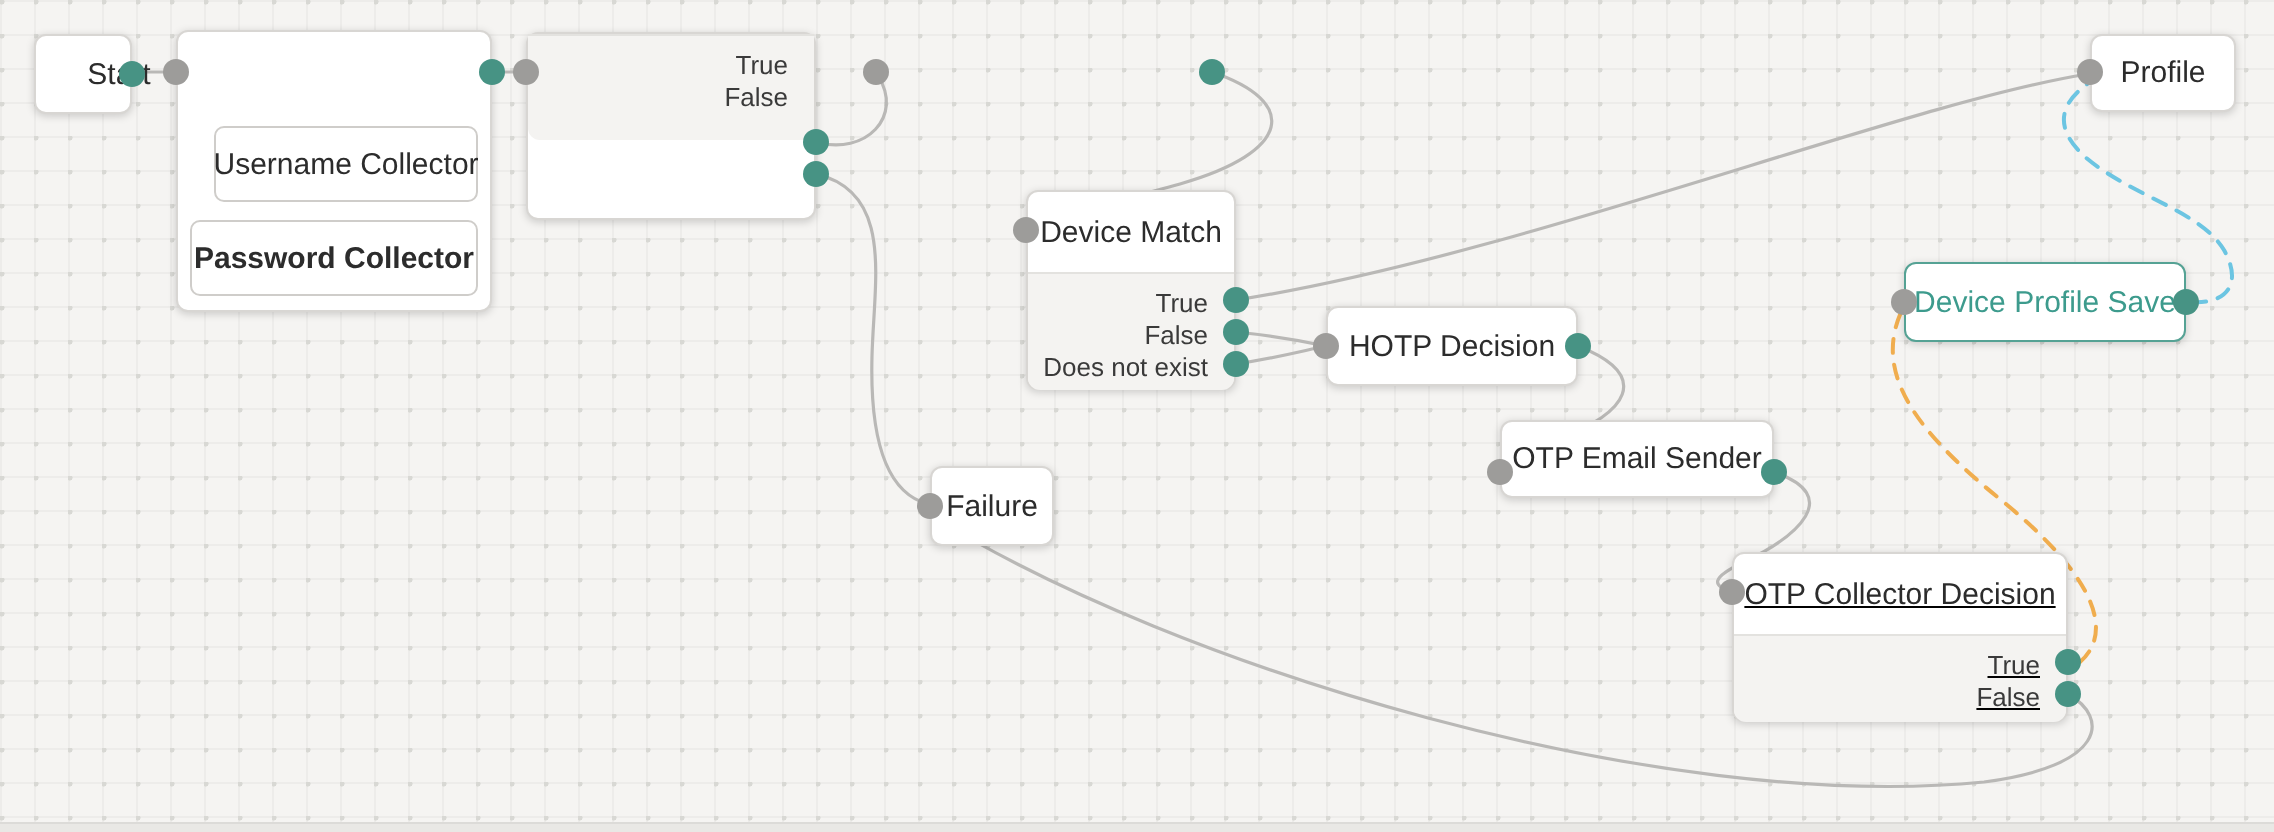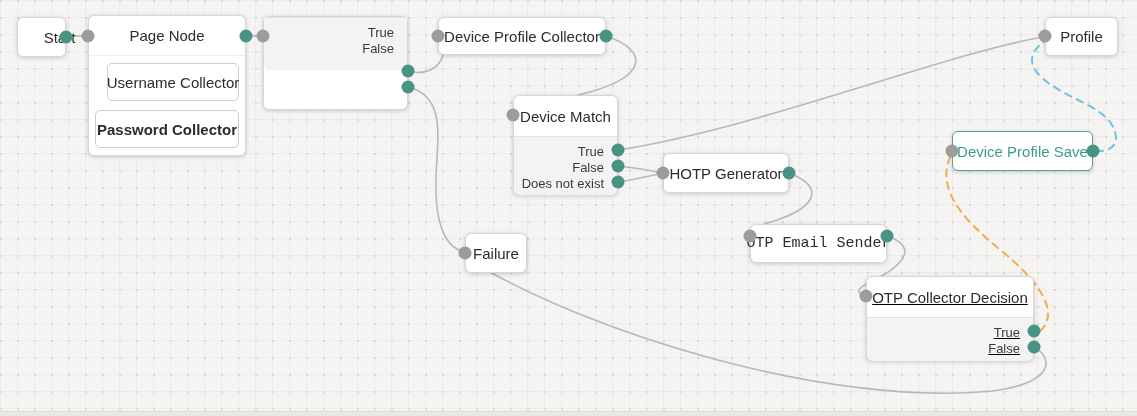--- a/index.html
+++ b/index.html
@@ -82,54 +82,50 @@
     <path class="link-solid" d="M 1034,347 C 1055,359 1053,383 992,391 C 830,407 588,334 466,258"></path>
     <path class="link-orange" d="M 1040,331 C 1056,317 1050,291 1003,252 C 958,216 935,186 952,153"></path>
     <path class="link-blue" d="M 1096,151 C 1112,152 1122,143 1112,125 C 1100,105 1065,98 1042,78 C 1025,62 1032,50 1045,41"></path>
   </svg>
 
   <div class="node simple" style="left:17px; top:17px; width:49px; height:40px;padding-left:36px;">
     <span>Start</span>
   </div>
 
   <div class="node" style="left:88px; top:15px; width:158px; height:141px;">
-    <div class="hdr" style="border-bottom:1px solid #efeeec;">Page Node</div>
     <div class="mini" style="top:47px;margin-left:12px;">
       <span>Username Collector</span>
     </div>
     <div class="mini" style="top:94px;font-weight:bold;">
       <span>Password Collector</span>
     </div>
   </div>
 
   <div class="node" style="left:263px; top:16px; width:145px; height:94px;">
     <div class="body" style="height:53px; padding-top:7px;">
       <div class="row">True</div>
       <div class="row">False</div>
     </div>
   </div>
 
-  <div class="node simple" style="left:438px; top:17px; width:168px; height:38px;">
-    <span>Device Profile Collector</span>
-  </div>
 
   <div class="node" style="left:513px; top:95px; width:105px; height:100px;">
     <div class="hdr">Device Match</div>
     <div class="body" style="height:59px; padding-top:7px;">
       <div class="row">True</div>
       <div class="row">False</div>
       <div class="row">Does not exist</div>
     </div>
   </div>
 
   <div class="node simple" style="left:663px; top:153px; width:126px; height:40px;">
-    <span>HOTP Generator</span>
+    <span>HOTP Decision</span>
   </div>
 
-  <div class="node simple" style="left:750px; top:224px; width:137px; height:39px;font-family:Liberation Mono, monospace;">
+  <div class="node simple" style="left:750px; top:210px; width:137px; height:39px;">
     <span>OTP Email Sender</span>
   </div>
 
   <div class="node" style="left:866px; top:276px; width:168px; height:85px;text-decoration:underline;">
     <div class="hdr">OTP Collector Decision</div>
     <div class="body" style="height:44px; padding-top:7px;">
       <div class="row">True</div>
       <div class="row">False</div>
     </div>
   </div>

